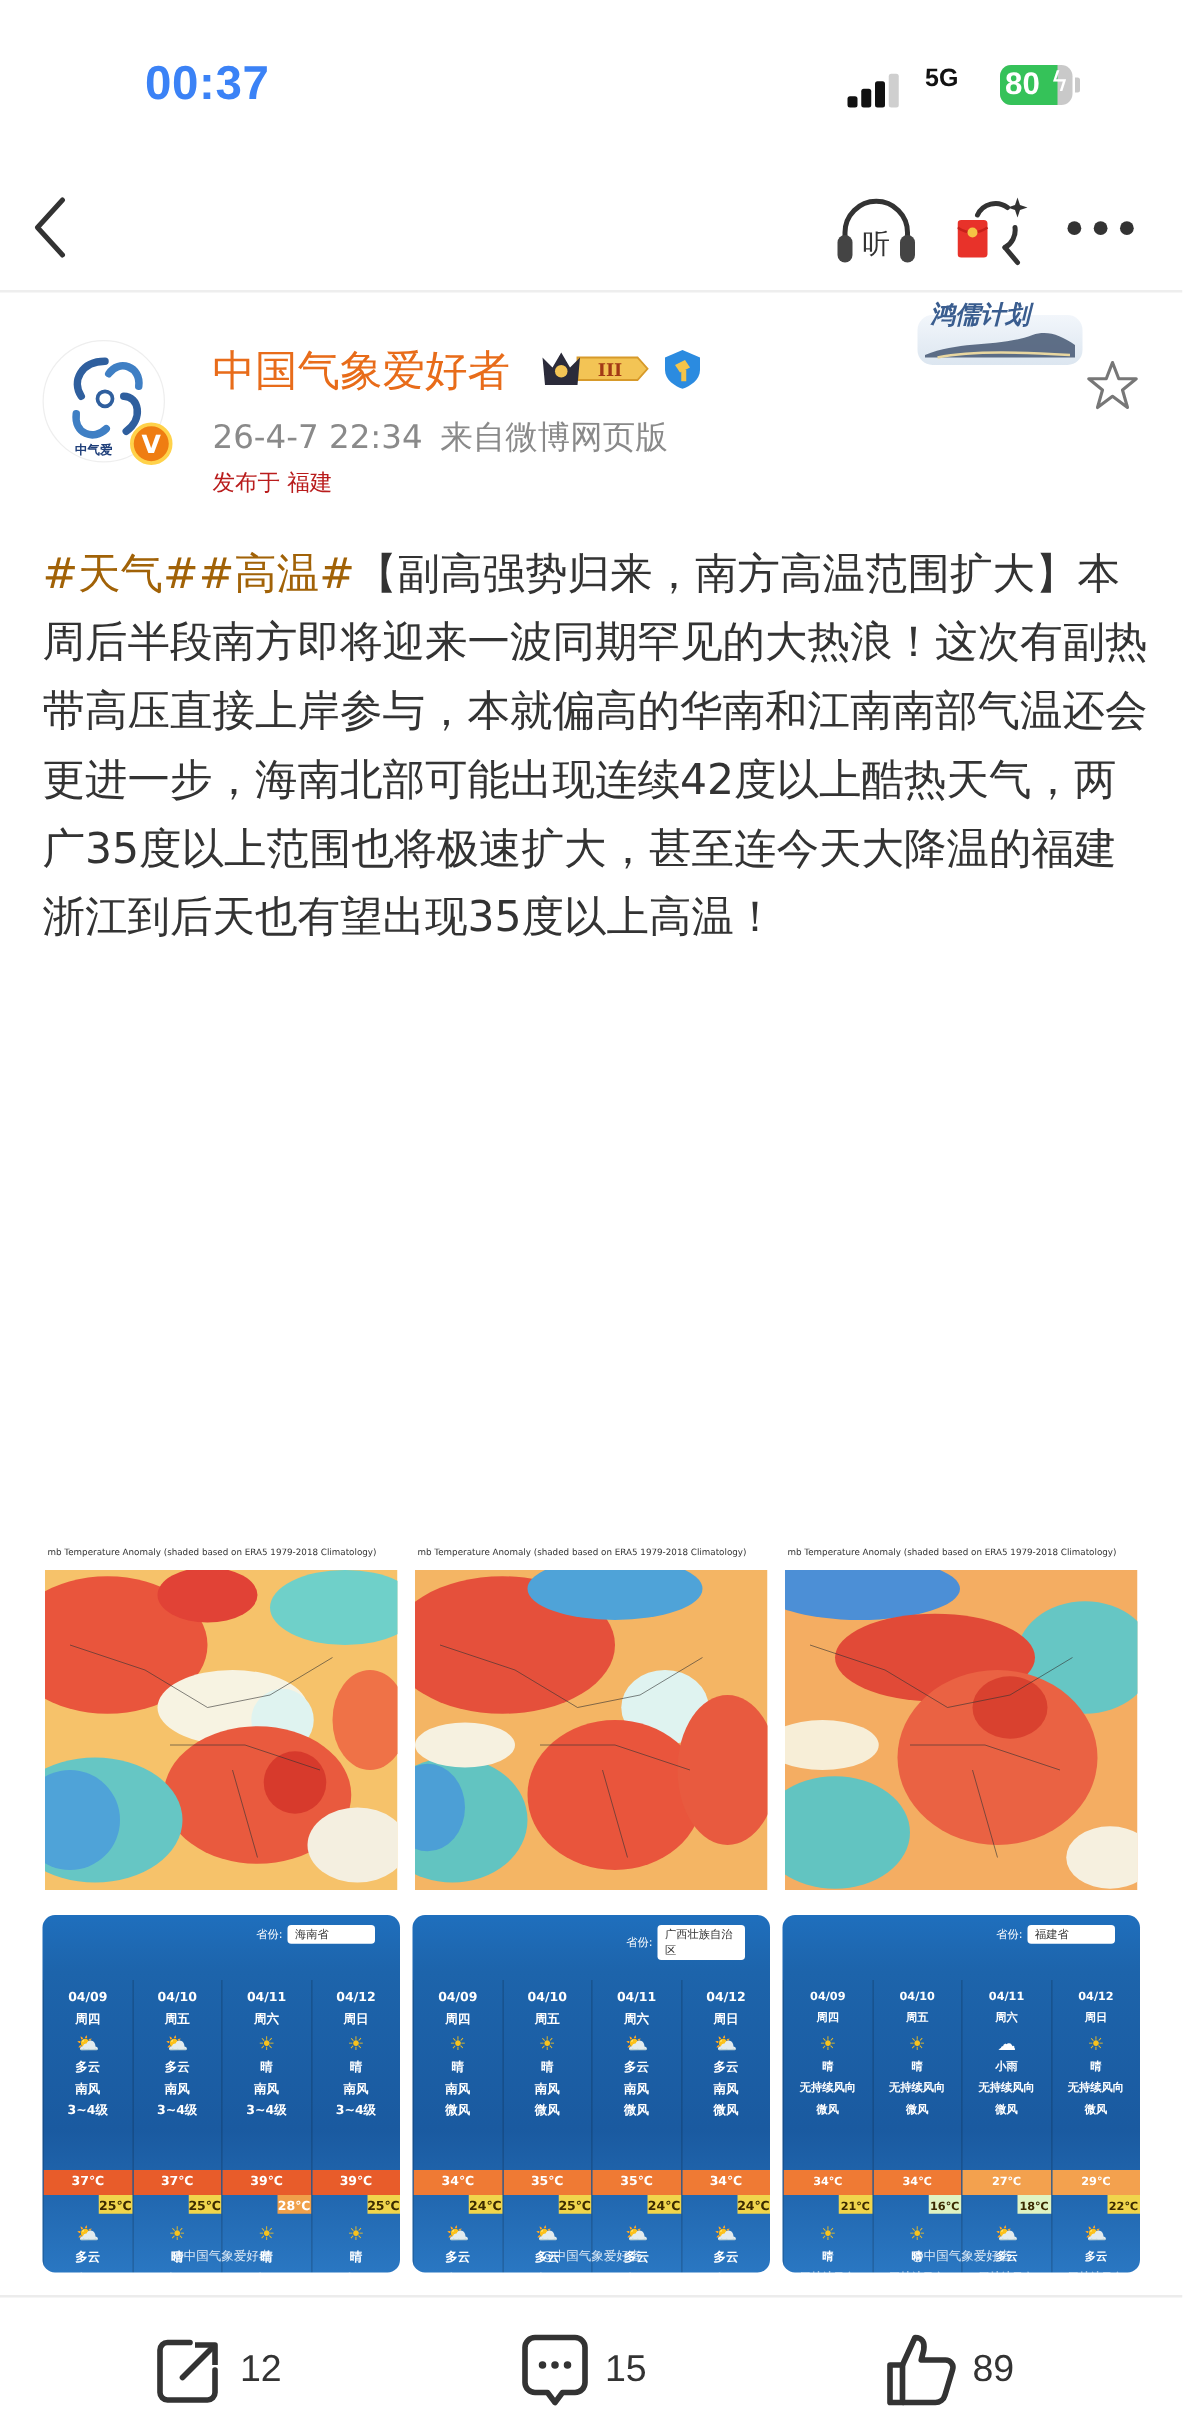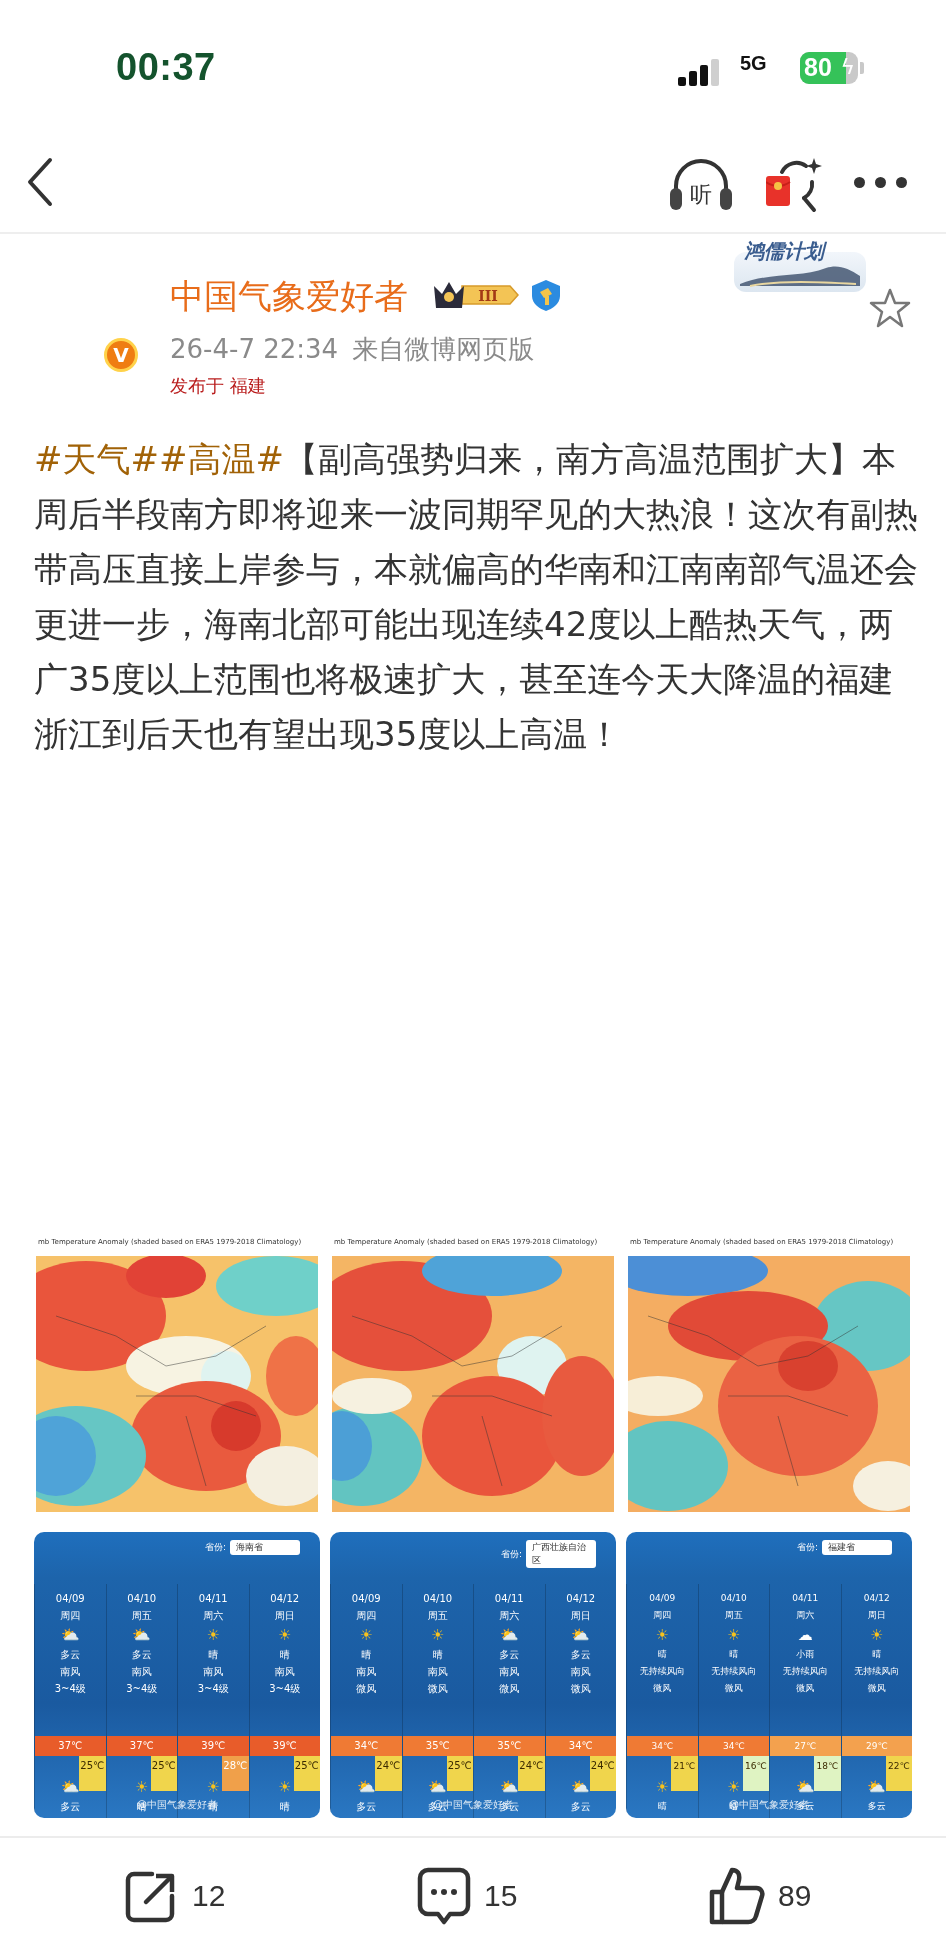--- a/index.html
+++ b/index.html
@@ -1,21 +1,21 @@
 <!DOCTYPE html>
 <html><head>
 <meta charset="utf-8">
 <style>
   * { box-sizing: border-box; margin: 0; padding: 0; }
   html, body { width: 946px; height: 1935px; background: #ffffff; overflow: hidden; }
   body { font-family: "DejaVu Sans", "Liberation Sans", sans-serif; color: #333; position: relative; }
 
   
   .status-bar { position: absolute; top: 0; left: 0; width: 946px; height: 130px; }
-  .status-time { position: absolute; left: 116px; top: 46px; font-size: 38px; font-weight: bold; color: #14532d; font-family: "Liberation Sans", sans-serif; letter-spacing: 0.5px; }
+  .status-time { position: absolute; left: 116px; top: 46px; font-size: 38px; font-weight: bold; color: #3b82f6; font-family: "Liberation Sans", sans-serif; letter-spacing: 0.5px; }
   .signal { position: absolute; left: 678px; top: 58px; width: 44px; height: 28px; }
   .signal span { position: absolute; bottom: 0; width: 8px; border-radius: 2px; background: #111; }
   .net { position: absolute; left: 740px; top: 52px; font-size: 20px; color: #111; font-family: "Liberation Sans", sans-serif; font-weight: bold; }
   .battery { position: absolute; left: 800px; top: 52px; width: 58px; height: 32px; border-radius: 9px; background: #c9c9c9; overflow: hidden; }
   .battery .fill { position: absolute; left: 0; top: 0; bottom: 0; width: 80%; background: #35c259; }
   .battery .lvl { position: absolute; left: 4px; top: 1px; font-size: 25px; font-weight: bold; color: #fff; font-family: "Liberation Sans", sans-serif; }
   .battery .bolt { position: absolute; right: 3px; top: 2px; font-size: 22px; color: #fff; }
   .battery-tip { position: absolute; left: 860px; top: 62px; width: 4px; height: 12px; background: #c9c9c9; border-radius: 0 2px 2px 0; }
 
   
@@ -49,26 +49,26 @@
 
   
   .grid { position: absolute; left: 34px; top: 1234px; width: 878px; height: 584px; }
   .img { position: absolute; width: 286px; height: 286px; overflow: hidden; border-radius: 4px; }
   .map-title { position: absolute; left: 4px; top: 4px; font-size: 7px; color: #333; white-space: nowrap; }
   .map { position: absolute; left: 2px; top: 22px; width: 282px; height: 256px; }
   .wt { background: linear-gradient(180deg, #1f6fbd 0%, #1d64ab 16%, #1a5aa0 60%, #2a77c2 100%); border-radius: 10px; }
   .wt .prov { position: absolute; right: 20px; top: 8px; font-size: 9px; color: #fff; display: flex; align-items: center; gap: 4px; }
   .wt .prov .sel { background: #fff; color: #333; padding: 1px 6px; border-radius: 3px; width: 70px; font-size: 9px; }
   .wt .cols { position: absolute; left: 0; top: 52px; right: 0; bottom: 0; display: flex; }
-  .wt .col { flex: 1; position: relative; border-left: 1px solid rgba(0,0,0,0.2); text-align: center; color: #fff; font-size: 10px; }
+  .wt .col { flex: 1; position: relative; border-left: 1px solid rgba(0,0,0,0.2); text-align: center; color: #fff; font-size: 10px; font-weight: bold; }
   .wt .col .d { margin-top: 6px; }
   .wt .col .r { height: 17px; line-height: 17px; }
   .wt .ic { height: 22px; line-height: 22px; font-size: 15px; }
   .wt .hi { position: absolute; left: 0; right: 0; top: 152px; height: 20px; line-height: 20px; background: #e85c2a; }
-  .wt .lo { position: absolute; left: 0; right: 0; top: 172px; height: 35px; line-height: 20px; background: #f0d54c; color: #3b2a00; margin-left: 44px; }
+  .wt .lo { position: absolute; left: 0; right: 0; top: 172px; height: 15px; line-height: 20px; background: #f0d54c; color: #3b2a00; margin-left: 44px; }
   .wt .low2 { position: absolute; left: 0; right: 0; top: 192px; }
   .wt .wm { position: absolute; left: 0; right: 0; bottom: 6px; text-align: center; color: rgba(255,255,255,0.85); font-size: 10px; }
 
   
   .actions { position: absolute; top: 1836px; left: 0; width: 946px; height: 99px; border-top: 2px solid #ececec; }
   .act { position: absolute; top: 30px; height: 56px; display: flex; align-items: center; gap: 12px; cursor: pointer; }
   .act .cnt { font-size: 30px; color: #333; font-family: "Liberation Sans", sans-serif; }
 </style>
 </head>
 <body>
@@ -116,20 +116,32 @@
     </svg>
   </div>
   <div class="nav-more">
     <i></i>
       <i></i>
       <i></i>
   </div>
 </div>
 
 <div class="author">
+  <div class="avatar">
+    <svg width="98" height="98" viewBox="0 0 98 98">
+      <g fill="none" stroke-linecap="round">
+        <path d="M49 16 C30 16 22 32 30 44" stroke="#2f5f9e" stroke-width="6"></path>
+        <path d="M76 36 C78 20 60 14 52 26" stroke="#3f7fc4" stroke-width="6"></path>
+        <path d="M66 72 C80 62 76 44 64 44" stroke="#2f5f9e" stroke-width="6"></path>
+        <path d="M26 58 C24 74 40 80 50 70" stroke="#3f7fc4" stroke-width="6"></path>
+        <circle cx="49" cy="46" r="6" fill="#fff" stroke="#2f5f9e" stroke-width="3"></circle>
+      </g>
+      <text x="40" y="90" font-size="10" text-anchor="middle" fill="#1f3f7a" font-family="DejaVu Sans, sans-serif" font-weight="bold">中气爱</text>
+    </svg>
+  </div>
   <div class="avatar-v">V</div>
   <div class="author-name">中国气象爱好者</div>
   <div class="crown-badge">
     <svg width="88" height="34" viewBox="0 0 88 34">
       <path d="M30 8 H78 L86 17 L78 26 H30 Z" fill="#f3c455" stroke="#d79a2a" stroke-width="1.5"></path>
       <path d="M2 8 L10 16 L17 4 L24 16 L32 8 L30 30 H4 Z" fill="#2b2b3a"></path>
       <circle cx="17" cy="19" r="5" fill="#f3c455"></circle>
       <text x="56" y="23" font-size="14" text-anchor="middle" fill="#a33a16" font-family="DejaVu Serif, serif" font-weight="bold">III</text>
     </svg>
   </div>

